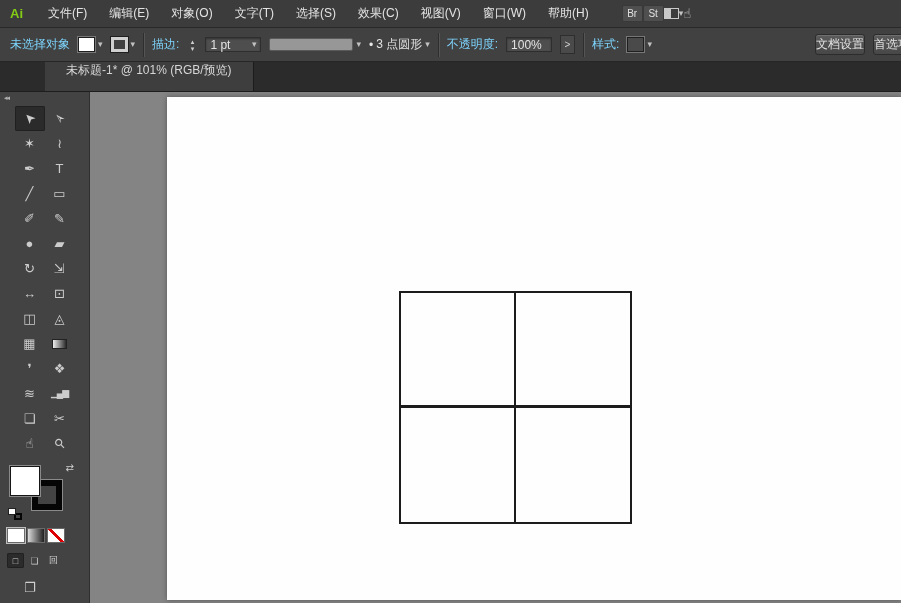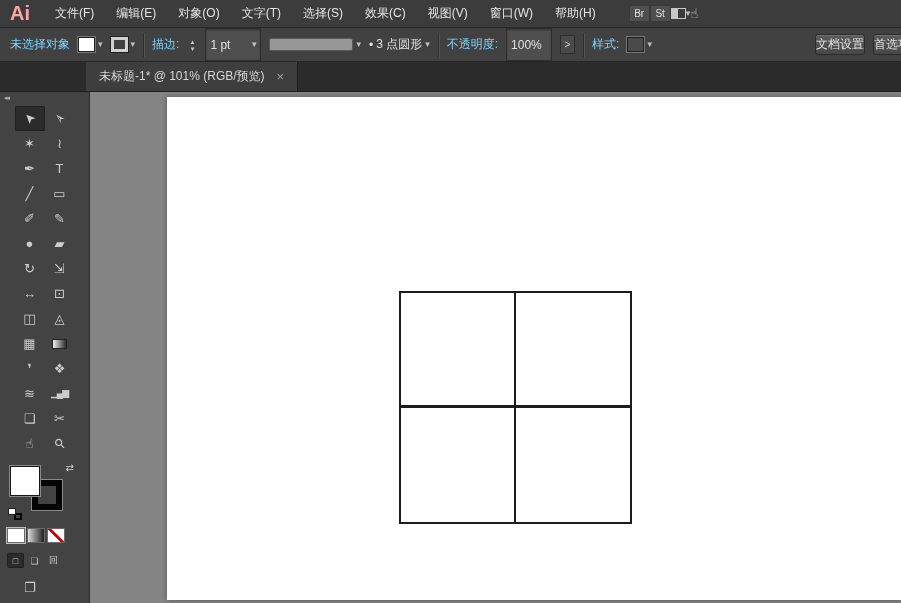--- a/index.html
+++ b/index.html
@@ -4,60 +4,60 @@
 <style>
   *{box-sizing:border-box;margin:0;padding:0;}
   html,body{background:#222;}
   body{font-family:"Liberation Sans","DejaVu Sans",sans-serif;}
   .app{position:relative;width:901px;height:603px;background:#848484;overflow:hidden;
        font-size:12px;color:#e2e2e2;-webkit-font-smoothing:antialiased;}
 
   
   .menubar{height:28px;background:#3c3c3c;border-bottom:1px solid #292929;
            display:flex;align-items:center;padding:0 8px;}
-  .ai-logo{font-weight:bold;font-size:20px;color:#fca5a5;margin:0 14px 0 2px;}
+  .ai-logo{font-weight:bold;font-size:13px;color:#84cc16;margin:0 14px 0 2px;}
   .menus{display:flex;align-items:center;height:100%;}
   .menu-item{padding:0 11px;line-height:27px;color:#e4e4e4;cursor:default;white-space:nowrap;}
   .menubar-right{display:flex;align-items:center;margin-left:22px;}
   .badge{width:21px;height:17px;background:#4f4f4f;border:1px solid #393939;border-radius:2px;
          display:flex;align-items:center;justify-content:center;font-size:10px;color:#e0e0e0;}
   .wsgrid{width:15px;height:11px;border:1px solid #c9c9c9;display:inline-block;position:relative;}
   .wsgrid::before{content:"";position:absolute;left:0;top:0;bottom:0;width:6px;background:#c9c9c9;}
   .chev{font-size:9px;color:#c2c2c2;line-height:1;}
   .hand-ico{font-size:13px;color:#cccccc;}
 
   
   .controlbar{height:34px;background:#414141;border-bottom:1px solid #262626;
               display:flex;align-items:center;gap:8px;padding:0 10px;overflow:hidden;white-space:nowrap;}
   .cb-label{color:#7dd3fc;}
   .dd{display:flex;align-items:center;gap:3px;}
   .cb-swatch{width:17px;height:15px;background:#ffffff;border:1px solid #1f1f1f;outline:1px solid #777;}
   .cb-swatch.stroke{background:#414141;border:3px solid #d0d0d0;outline:1px solid #1f1f1f;}
   .sep{width:1px;height:24px;background:#2e2e2e;box-shadow:1px 0 0 #555;}
   .stepper{display:flex;flex-direction:column;justify-content:center;width:10px;}
   .stepper span{font-size:7px;line-height:7px;color:#cfcfcf;text-align:center;cursor:default;}
-  .field{display:flex;align-items:center;height:33px;background:#4e4e4e;border:1px solid #2e2e2e;
+  .field{display:flex;align-items:center;height:15px;background:#4e4e4e;border:1px solid #2e2e2e;
          box-shadow:inset 0 1px 2px rgba(0,0,0,.35);padding:0 4px;gap:4px;}
   .field .chev{margin-left:auto;}
   .f-stroke{width:56px;}
   .f-opacity{width:46px;text-align:right;}
   .profile-bar{width:84px;height:13px;background:#979797;border:1px solid #5a5a5a;border-radius:2px;}
   .bullet{color:#e8e8e8;}
   .more-btn{width:15px;height:19px;border:1px solid #2e2e2e;background:#4a4a4a;display:flex;
             align-items:center;justify-content:center;font-size:10px;color:#cfcfcf;}
   .push-btn{height:21px;padding:0 0;display:flex;align-items:center;border:1px solid #2c2c2c;
             border-radius:3px;background:linear-gradient(#5b5b5b,#474747);
             box-shadow:inset 0 1px 0 #6f6f6f;color:#e2e2e2;}
   .doc-setup{margin-left:auto;}
   .prefs{margin-right:-20px;}
 
   
   .tabbar{height:30px;background:#2b2b2b;border-bottom:1px solid #1e1e1e;display:flex;}
-  .doc-tab{margin-left:86px;height:100%;display:flex;align-items:center;gap:12px;padding:0 13px;
-           background:#3e3e3e;border-right:1px solid #1c1c1c;color:#d6d6d6;}
+  .doc-tab{margin-left:45px;height:100%;display:flex;align-items:center;gap:12px;padding:0 21px;
+           background:#3e3e3e;border-right:1px solid #1c1c1c;color:#d6d6d6;flex-direction:column;}
   .tab-close{font-size:13px;color:#9c9c9c;cursor:default;}
 
   
   .bodyrow{position:absolute;top:92px;left:0;right:0;bottom:0;display:flex;}
 
   
   .toolbar{width:90px;background:#434343;border-right:1px solid #2f2f2f;flex:0 0 90px;
            display:flex;flex-direction:column;padding-top:2px;}
   .tb-head{height:12px;padding-left:4px;font-size:7px;color:#b0b0b0;letter-spacing:-1px;}
   .tools{display:grid;grid-template-columns:repeat(2,30px);justify-content:center;grid-auto-rows:25px;}

